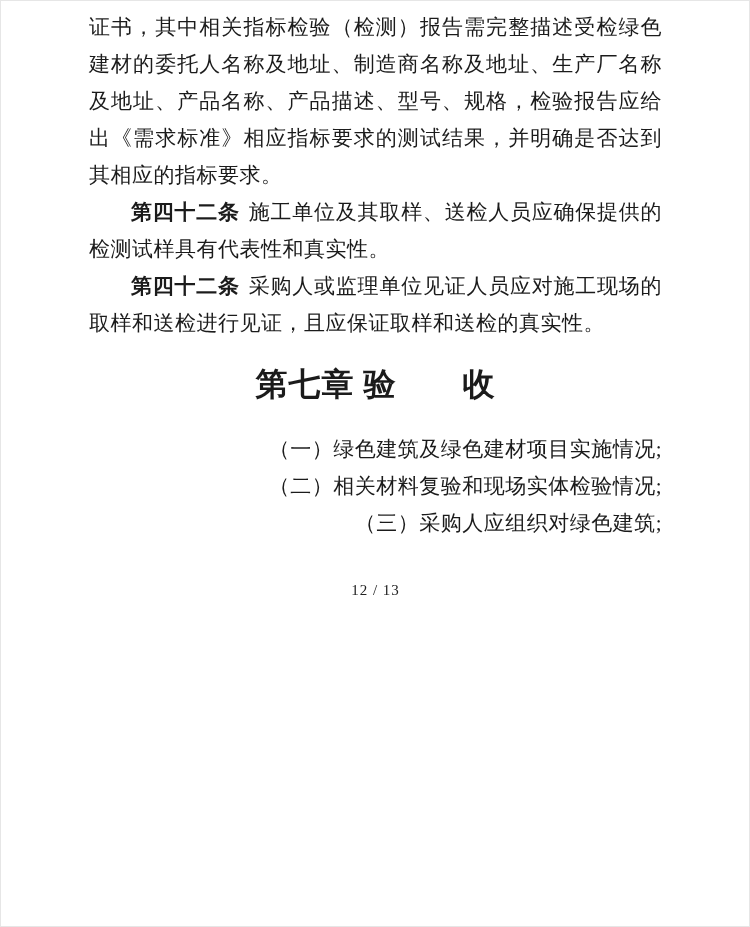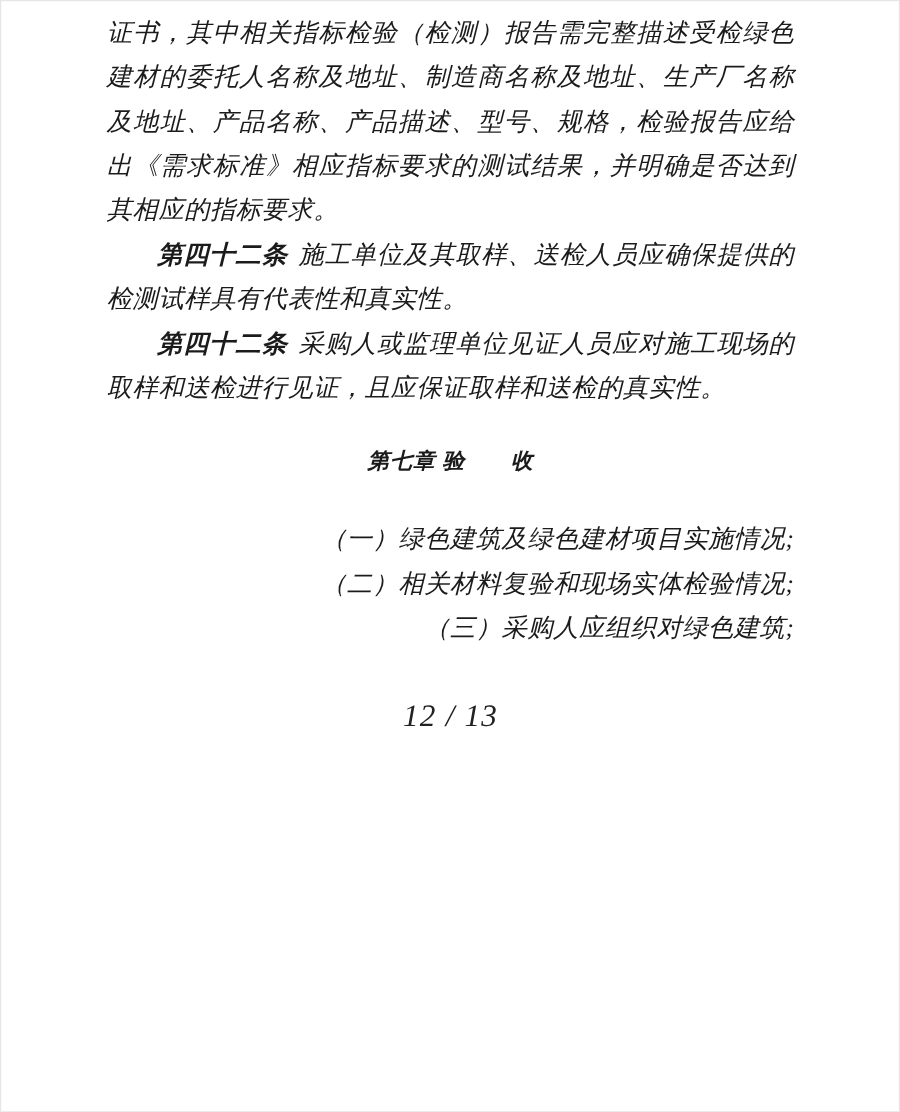--- a/index.html
+++ b/index.html
@@ -10,21 +10,20 @@
   .page {
     position: relative;
     width: 750px;
     height: 927px;
     box-sizing: border-box;
     background: #ffffff;
     border: 1px solid #e6e6e6;
     overflow: hidden;
     font-family: "Liberation Serif", "DejaVu Serif", serif;
     color: #1b1b1b;
-    font-style: italic;
   }
   .content {
     padding: 8px 87px 0 88px;
   }
   .para {
     margin: 0;
     font-size: 21px;
     line-height: 37px;
     letter-spacing: 0.5px;
     text-align: justify;
@@ -32,34 +31,34 @@
   }
   .para.no-indent {
     text-indent: 0;
   }
   .article-label {
     font-weight: bold;
     margin-right: 9px;
   }
   .chapter-heading {
     margin: 24px 0 28px 0;
-    font-size: 18px;
+    font-size: 32px;
     font-weight: bold;
     line-height: 37px;
     text-align: center;
     letter-spacing: 1px;
     text-indent: 0;
   }
   .list-block .para {
     text-align: right;
   }
   .footer {
     margin-top: 40px;
     text-align: center;
-    font-size: 26px;
+    font-size: 15px;
     letter-spacing: 1px;
     color: #222222;
   }
 </style>
 </head>
 <body>
 
 <div class="page">
   <div class="content">
 

